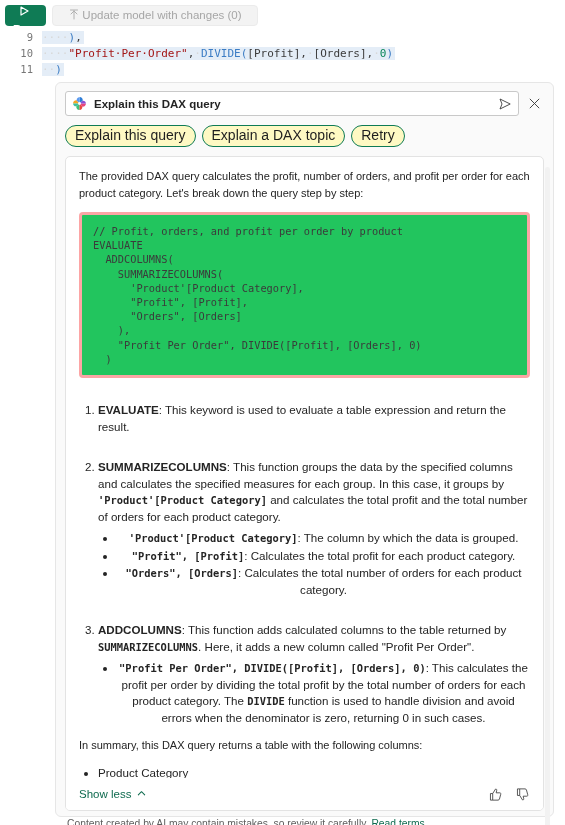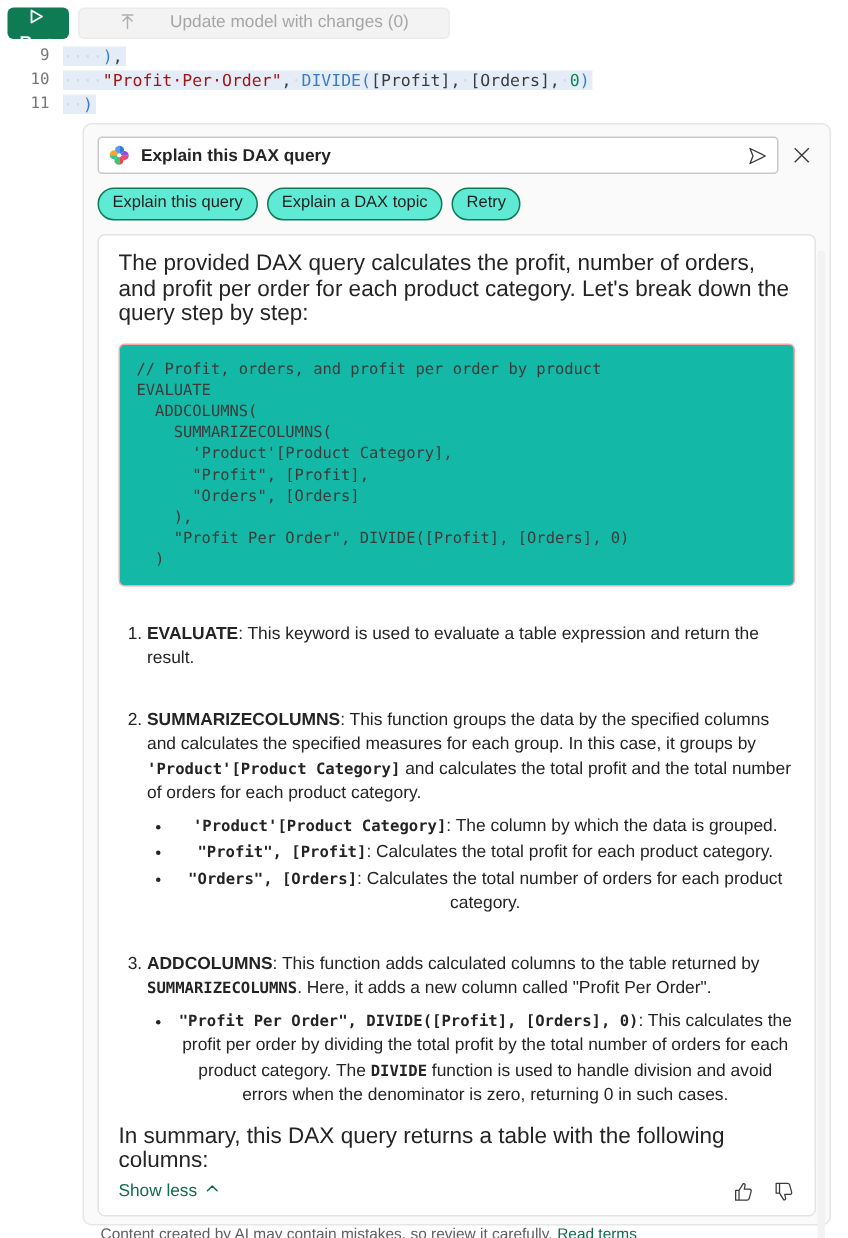--- a/index.html
+++ b/index.html
@@ -33,27 +33,27 @@
     font-family: "Liberation Sans", sans-serif;
     cursor: pointer;
     flex-direction: column;
   }
   .play-wrap {
     width: 12px; height: 12px;
     display: flex; align-items: center; justify-content: center;
   }
   .play-wrap svg { display: block; }
   .update-btn {
-    display: flex; align-items: center; gap: 22px;
+    display: flex; align-items: center; gap: 2px;
     background: #f3f3f3;
     color: #a6a6a6;
     border: 1px solid #ebebeb;
     border-radius: 4px;
     height: 21px;
-    padding: 0 26px;
+    padding: 0 15px;
     font-size: 11.5px;
     font-family: "Liberation Sans", sans-serif;
     cursor: default;
   }
   .update-btn svg { display: block; }
 
   
   .editor {
     background: #ffffff;
     font-family: "DejaVu Sans Mono", monospace;
@@ -126,49 +126,49 @@
     font-weight: bold;
   }
   .send-icon { width: 16px; height: 16px; flex: none; cursor: pointer; }
   .close-icon { width: 15px; height: 15px; flex: none; cursor: pointer; margin-right: 2px; }
 
   
   .chips { display: flex; gap: 6px; margin-top: 9px; }
   .chip {
     border: 1px solid #0f7b55;
     border-radius: 12px;
-    background: #5eead4;
+    background: #fef9c3;
     color: #1f1f1f;
-    font-size: 11px;
+    font-size: 14px;
     padding: 3px 9px 4px 9px;
     cursor: pointer;
     font-family: "Liberation Sans", sans-serif;
     line-height: 13px;
   }
 
   
   .answer-card {
     margin-top: 9px;
     background: #ffffff;
     border: 1px solid #e3e3e3;
     border-radius: 5px;
     padding: 11px 13px 0 13px;
     height: 655px;
     position: relative;
     overflow: hidden;
   }
   .para {
-    font-size: 15px;
+    font-size: 11px;
     line-height: 16.5px;
     color: #242424;
     margin: 0 0 11px 0;
   }
   .codeblock {
-    background: #14b8a6;
-    border: 1px solid #fca5a5;
+    background: #22c55e;
+    border: 3px solid #fca5a5;
     border-radius: 4px;
     padding: 9px 11px;
     margin: 0 0 13px 0;
     font-family: "DejaVu Sans Mono", monospace;
     font-size: 10.3px;
     line-height: 14.2px;
     color: #3b3b3b;
     white-space: pre;
   }
   ol.steps {

